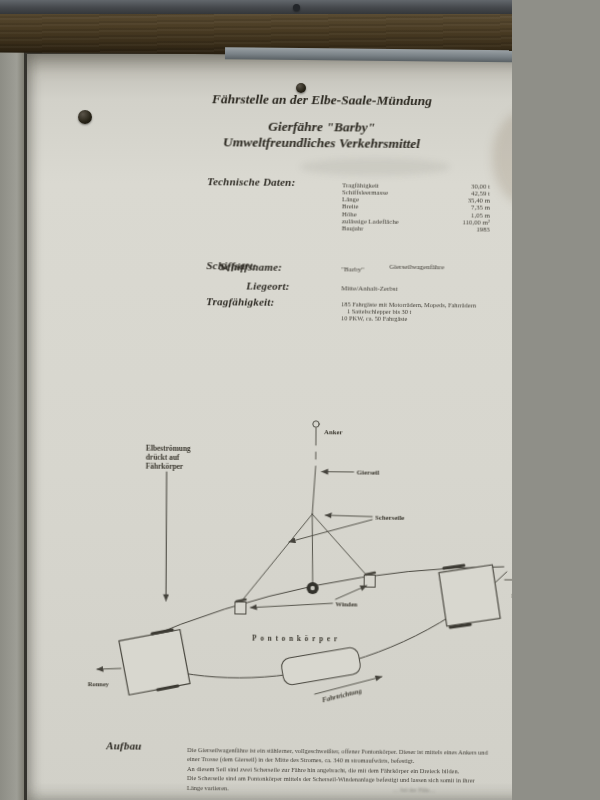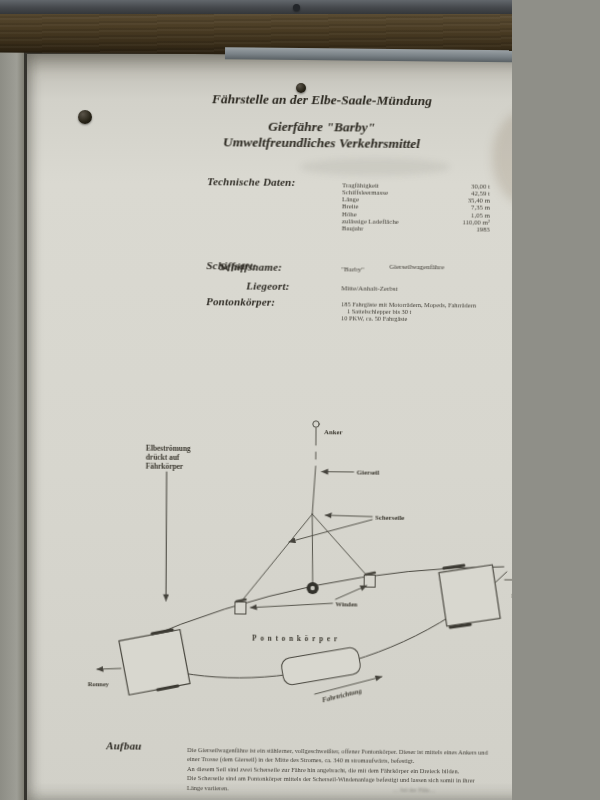--- a/index.html
+++ b/index.html
@@ -127,21 +127,21 @@
 
     <div class="abs h-lbl" style="left:205px;top:260px;font-style:italic;">Schiffsart:</div>
     <div class="abs small" style="left:340px;top:262px;padding-left:48px;">Gierseilwagenfähre</div>
 
     <div class="abs h-lbl" style="left:218px;top:261px;">Schiffsname:</div>
     <div class="abs small" style="left:340px;top:265px;">"Barby"</div>
 
     <div class="abs h-lbl" style="left:205px;top:280px;margin-left:40px;">Liegeort:</div>
     <div class="abs small" style="left:340px;top:284px;">Mitte/Anhalt-Zerbst</div>
 
-    <div class="abs h-lbl" style="left:205px;top:296px;">Pontonkörper:</div>
+    <div class="abs h-lbl" style="left:205px;top:296px;">Tragfähigkeit:</div>
     <div class="abs cap-lines">
       <div>185 Fahrgäste mit Motorrädern, Mopeds, Fahrrädern</div>
       <div class="cap-ind">1 Sattelschlepper bis 30 t</div>
       <div>10 PKW, ca. 50 Fahrgäste</div>
     </div>
 
     <svg class="abs" style="left:80px;top:415px;" width="465" height="300" viewBox="0 0 465 300">
       <defs>
         <marker id="ah" markerWidth="9" markerHeight="7" refX="6.5" refY="3" orient="auto" markerUnits="userSpaceOnUse">
           <path d="M0,0 L7,3 L0,6 Z" fill="#45433c"></path>

